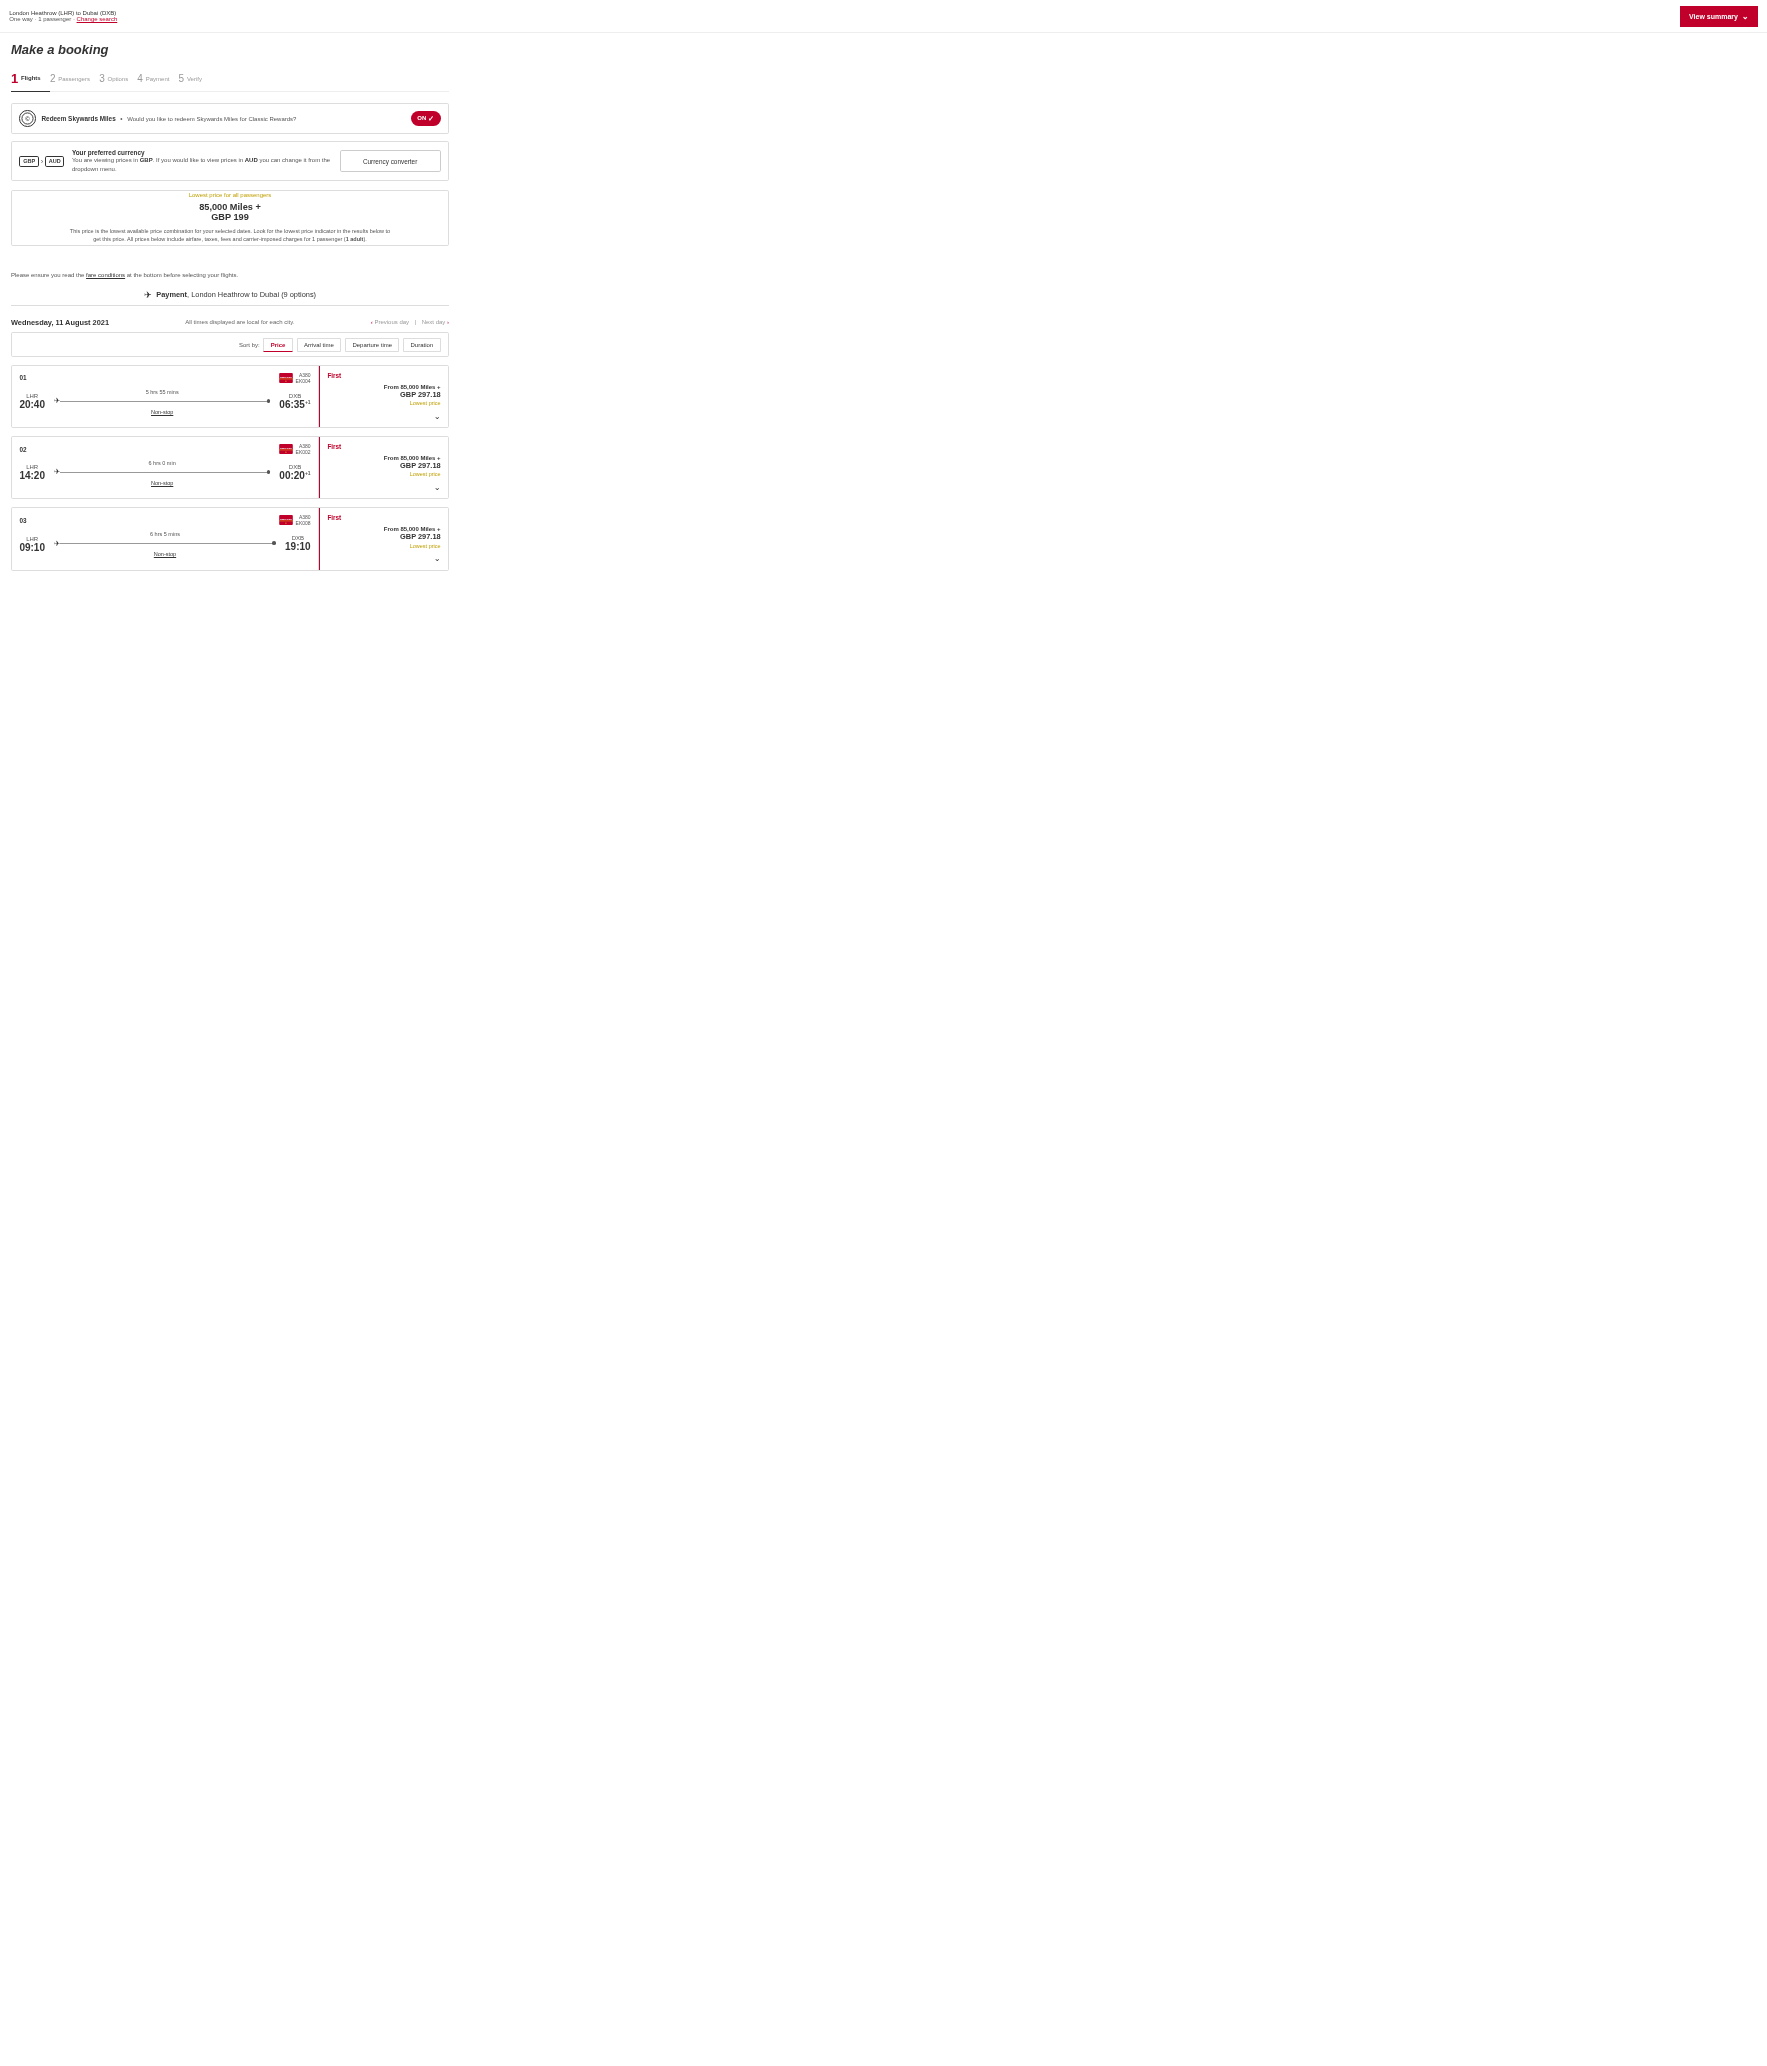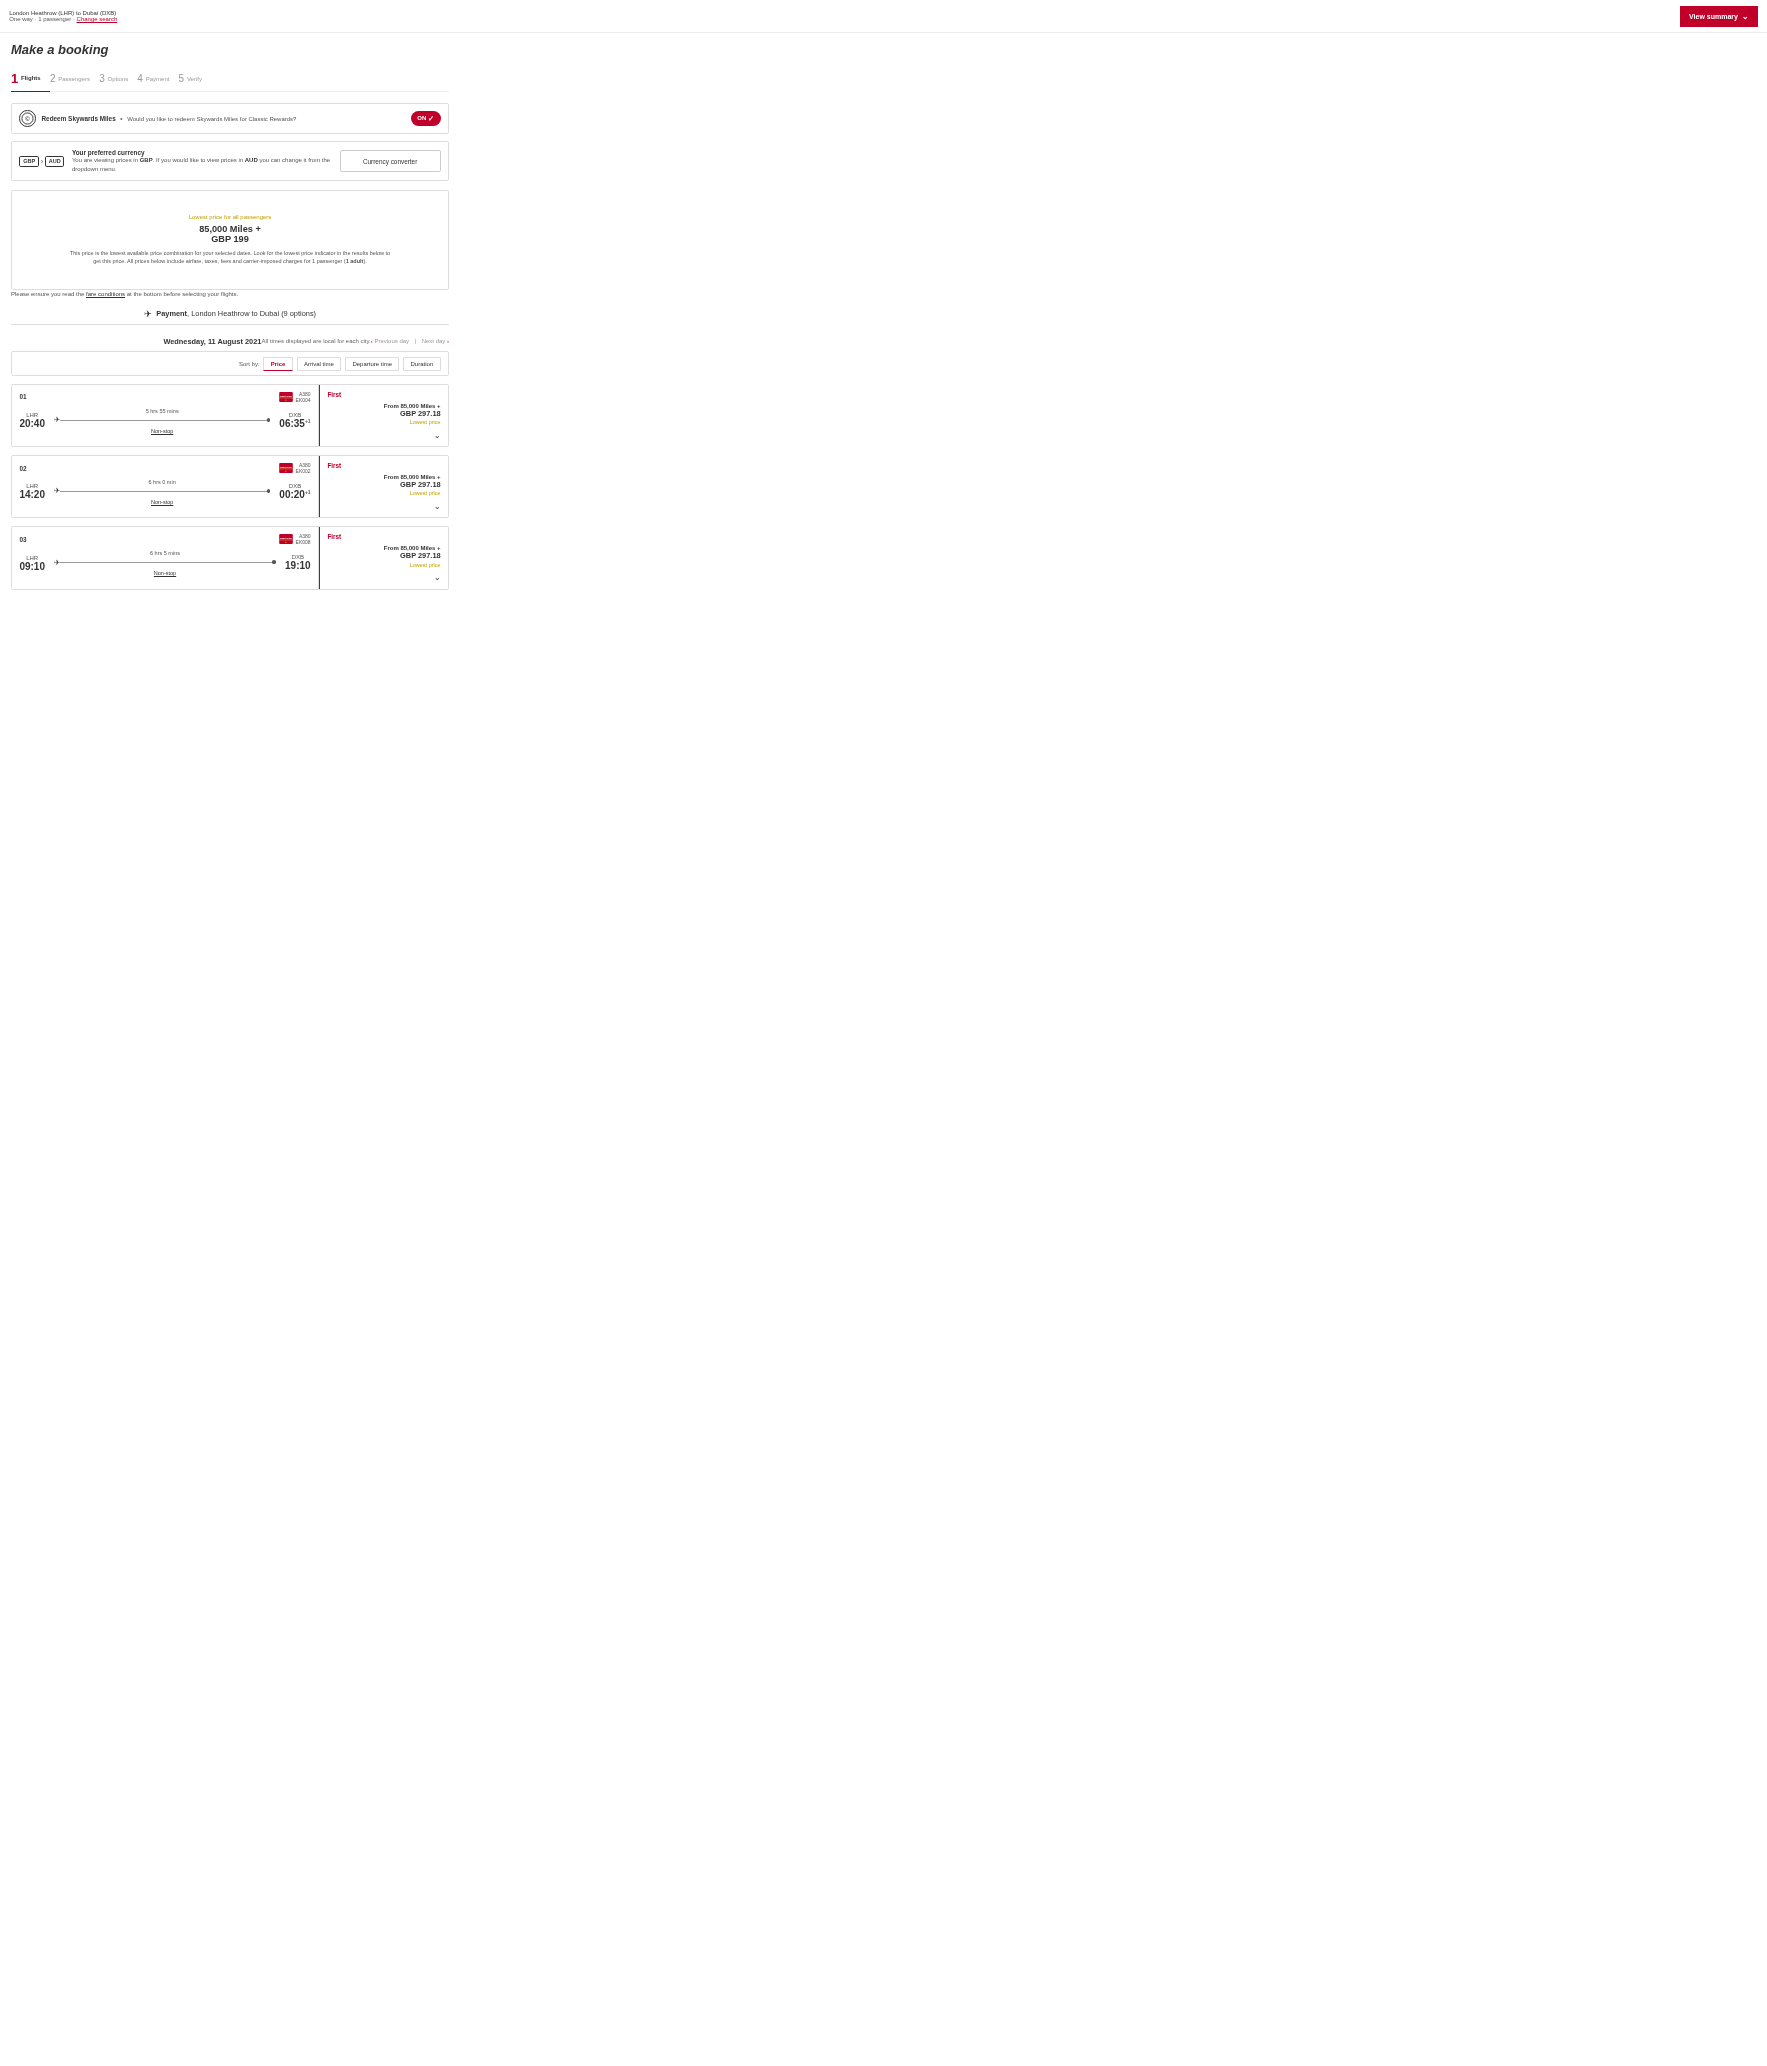--- a/index.html
+++ b/index.html
@@ -109,22 +109,22 @@
       color: #333;
       min-width: 101px;
       text-align: center;
       cursor: pointer;
     }
 
     
     .lowest-price-banner {
       border: 0.5px solid #ddd;
       border-radius: 1.8px;
-      padding: 23px;
-      margin-bottom: 1px;
+      padding: 1px;
+      margin-bottom: 26px;
       text-align: center;
     }
     .lowest-price-label { color: #c0a000; font-size: 6px; margin-bottom: 3.7px; }
     .lowest-price-amount { font-size: 9.2px; font-weight: bold; margin-bottom: 4.6px; }
     .lowest-price-desc { font-size: 5.5px; color: #555; line-height: 1.6; max-width: 322px; margin: 0 auto; }
 
     
     .fare-note { font-size: 6px; color: #555; margin-bottom: 11px; }
     .fare-note a { color: #333; text-decoration: underline; cursor: pointer; }
 
@@ -137,21 +137,21 @@
       margin-bottom: 7.4px;
       padding-bottom: 4.6px;
       border-bottom: 0.5px solid #ddd;
       justify-content: center;
     }
     .plane-icon { font-size: 9.2px; }
 
     
     .date-nav {
       display: flex;
-      justify-content: flex-end;
+      justify-content: space-between;
       align-items: center;
       margin-bottom: 5.5px;
       margin-top: 12px;
     }
     .date-label { font-size: 7.4px; font-weight: bold; }
     .times-note { font-size: 6px; color: #666; }
     .day-nav { display: flex; align-items: center; gap: 5.5px; font-size: 6px; }
     .day-nav a { color: #c0002a; text-decoration: none; cursor: pointer; }
     .day-nav span { color: #999; }
 

